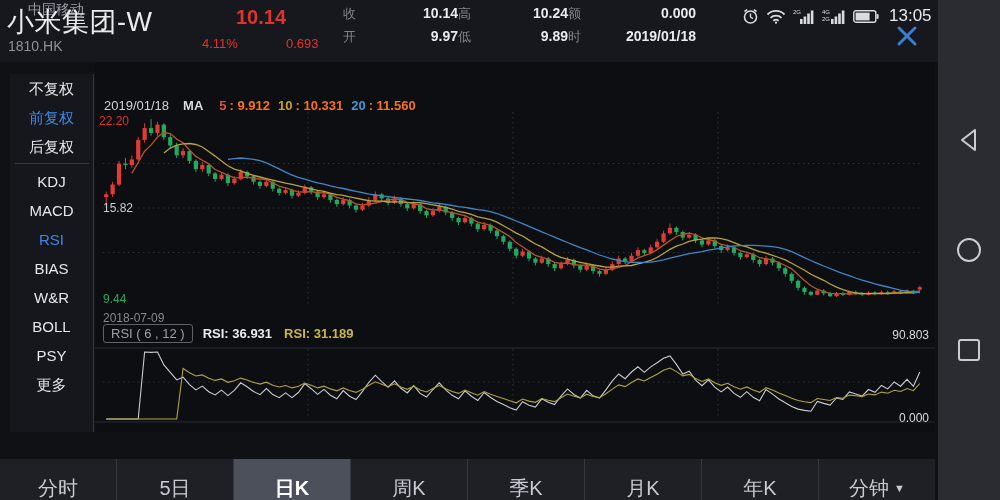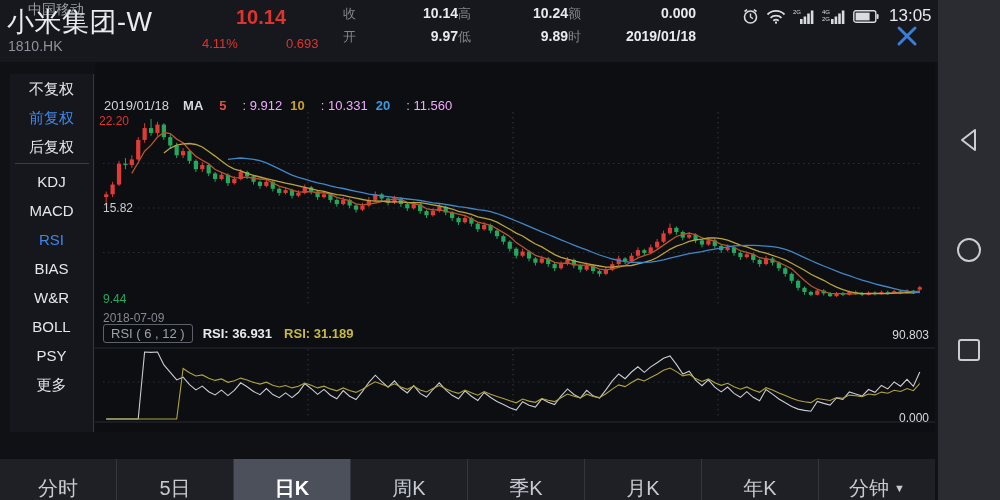--- a/index.html
+++ b/index.html
@@ -36,21 +36,21 @@
   .side-item.active{color:#3e86e8;}
   .side-div{width:74px;border-top:1px solid #3a3d44;margin:2px 0 3px 0;}
 
   
   #chart-region{position:absolute;left:95px;top:62px;width:840px;height:370px;background:#0d0e12;}
   #chart-svg{position:absolute;left:0;top:0;}
   #legend{position:absolute;left:9px;top:36px;display:flex;align-items:baseline;font-size:13px;color:#d7dade;}
   #legend .lg-date{color:#cfd3d8;margin-right:14px;}
   #legend .lg-ma{color:#d7dade;margin-right:8px;font-weight:bold;}
   #legend .lg-n{font-weight:bold;margin-left:8px;}
-  #legend .lg-v{color:#f0abfc;font-weight:normal;margin-left:16px;}
+  #legend .lg-v{color:#f97316;font-weight:bold;margin-left:3px;}
   .pricelabel{position:absolute;font-size:12px;}
   #lab-high{left:4px;top:52px;}
   #lab-mid{left:8px;top:139px;color:#c9cdd3;}
   #lab-low{left:8px;top:230px;}
   #lab-date0{left:8px;top:249px;color:#84888f;}
   #rsi-head{position:absolute;left:8px;top:262px;display:flex;align-items:center;font-size:13px;}
   #rsi-box{border:1px solid #5c626b;border-radius:3px;color:#9ba1aa;padding:1px 7px;margin-right:10px;}
   .rsi-v1{color:#e8eaee;font-weight:bold;margin-right:12px;}
   .rsi-v2{color:#c9b93e;font-weight:bold;}
   #lab-rsimax{position:absolute;right:6px;top:266px;color:#d6d9de;font-size:12px;}

